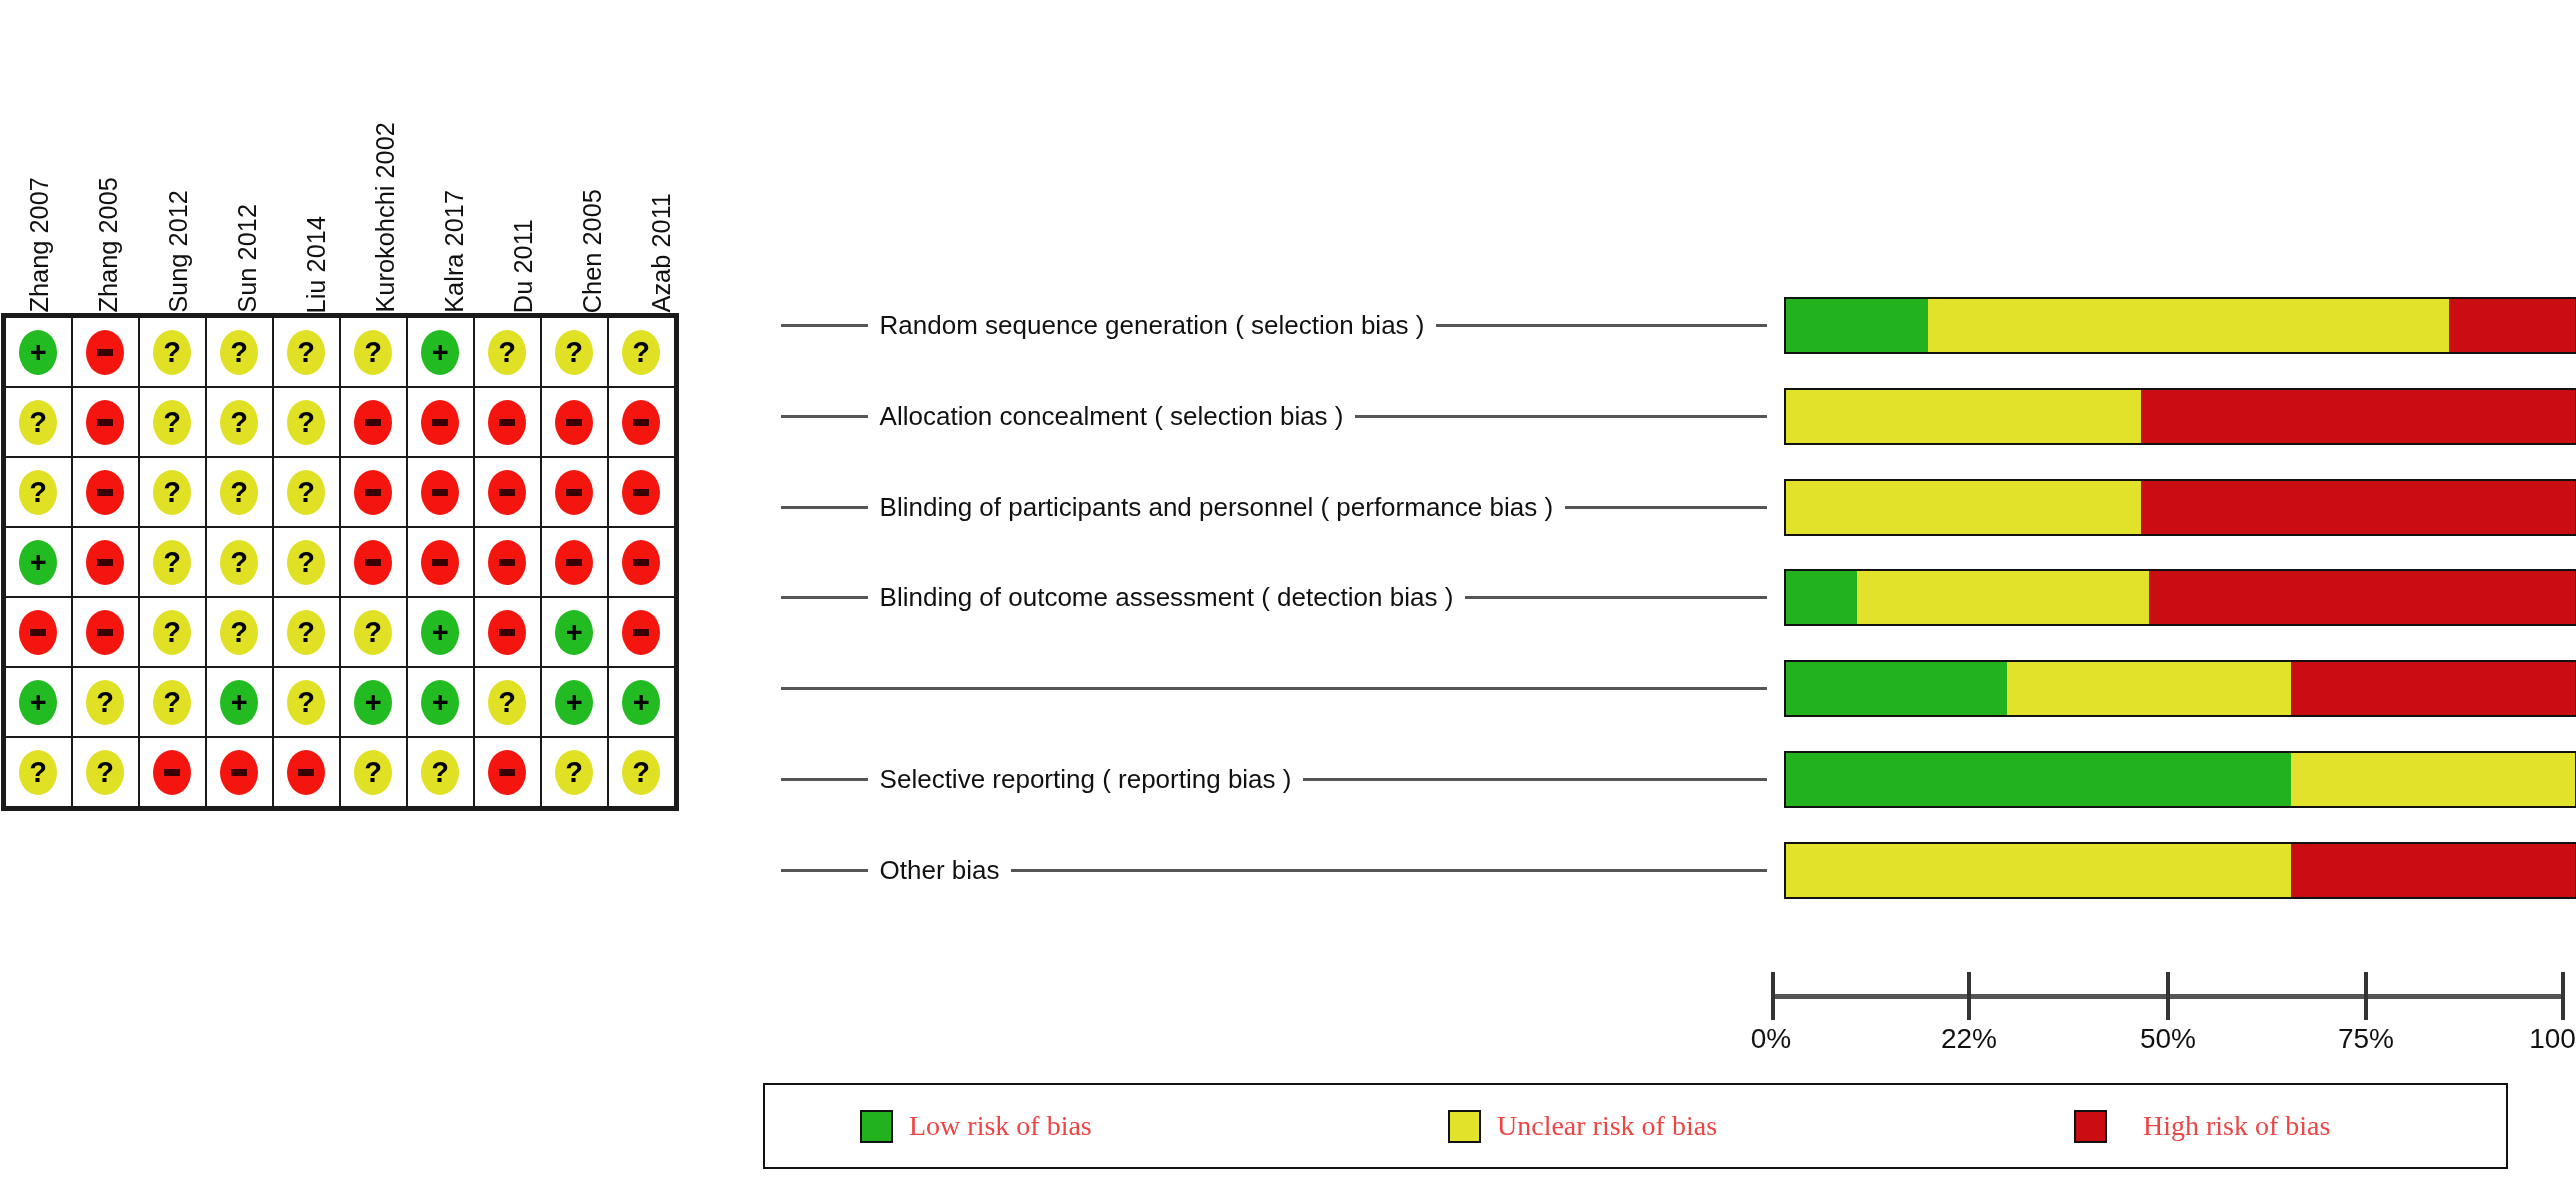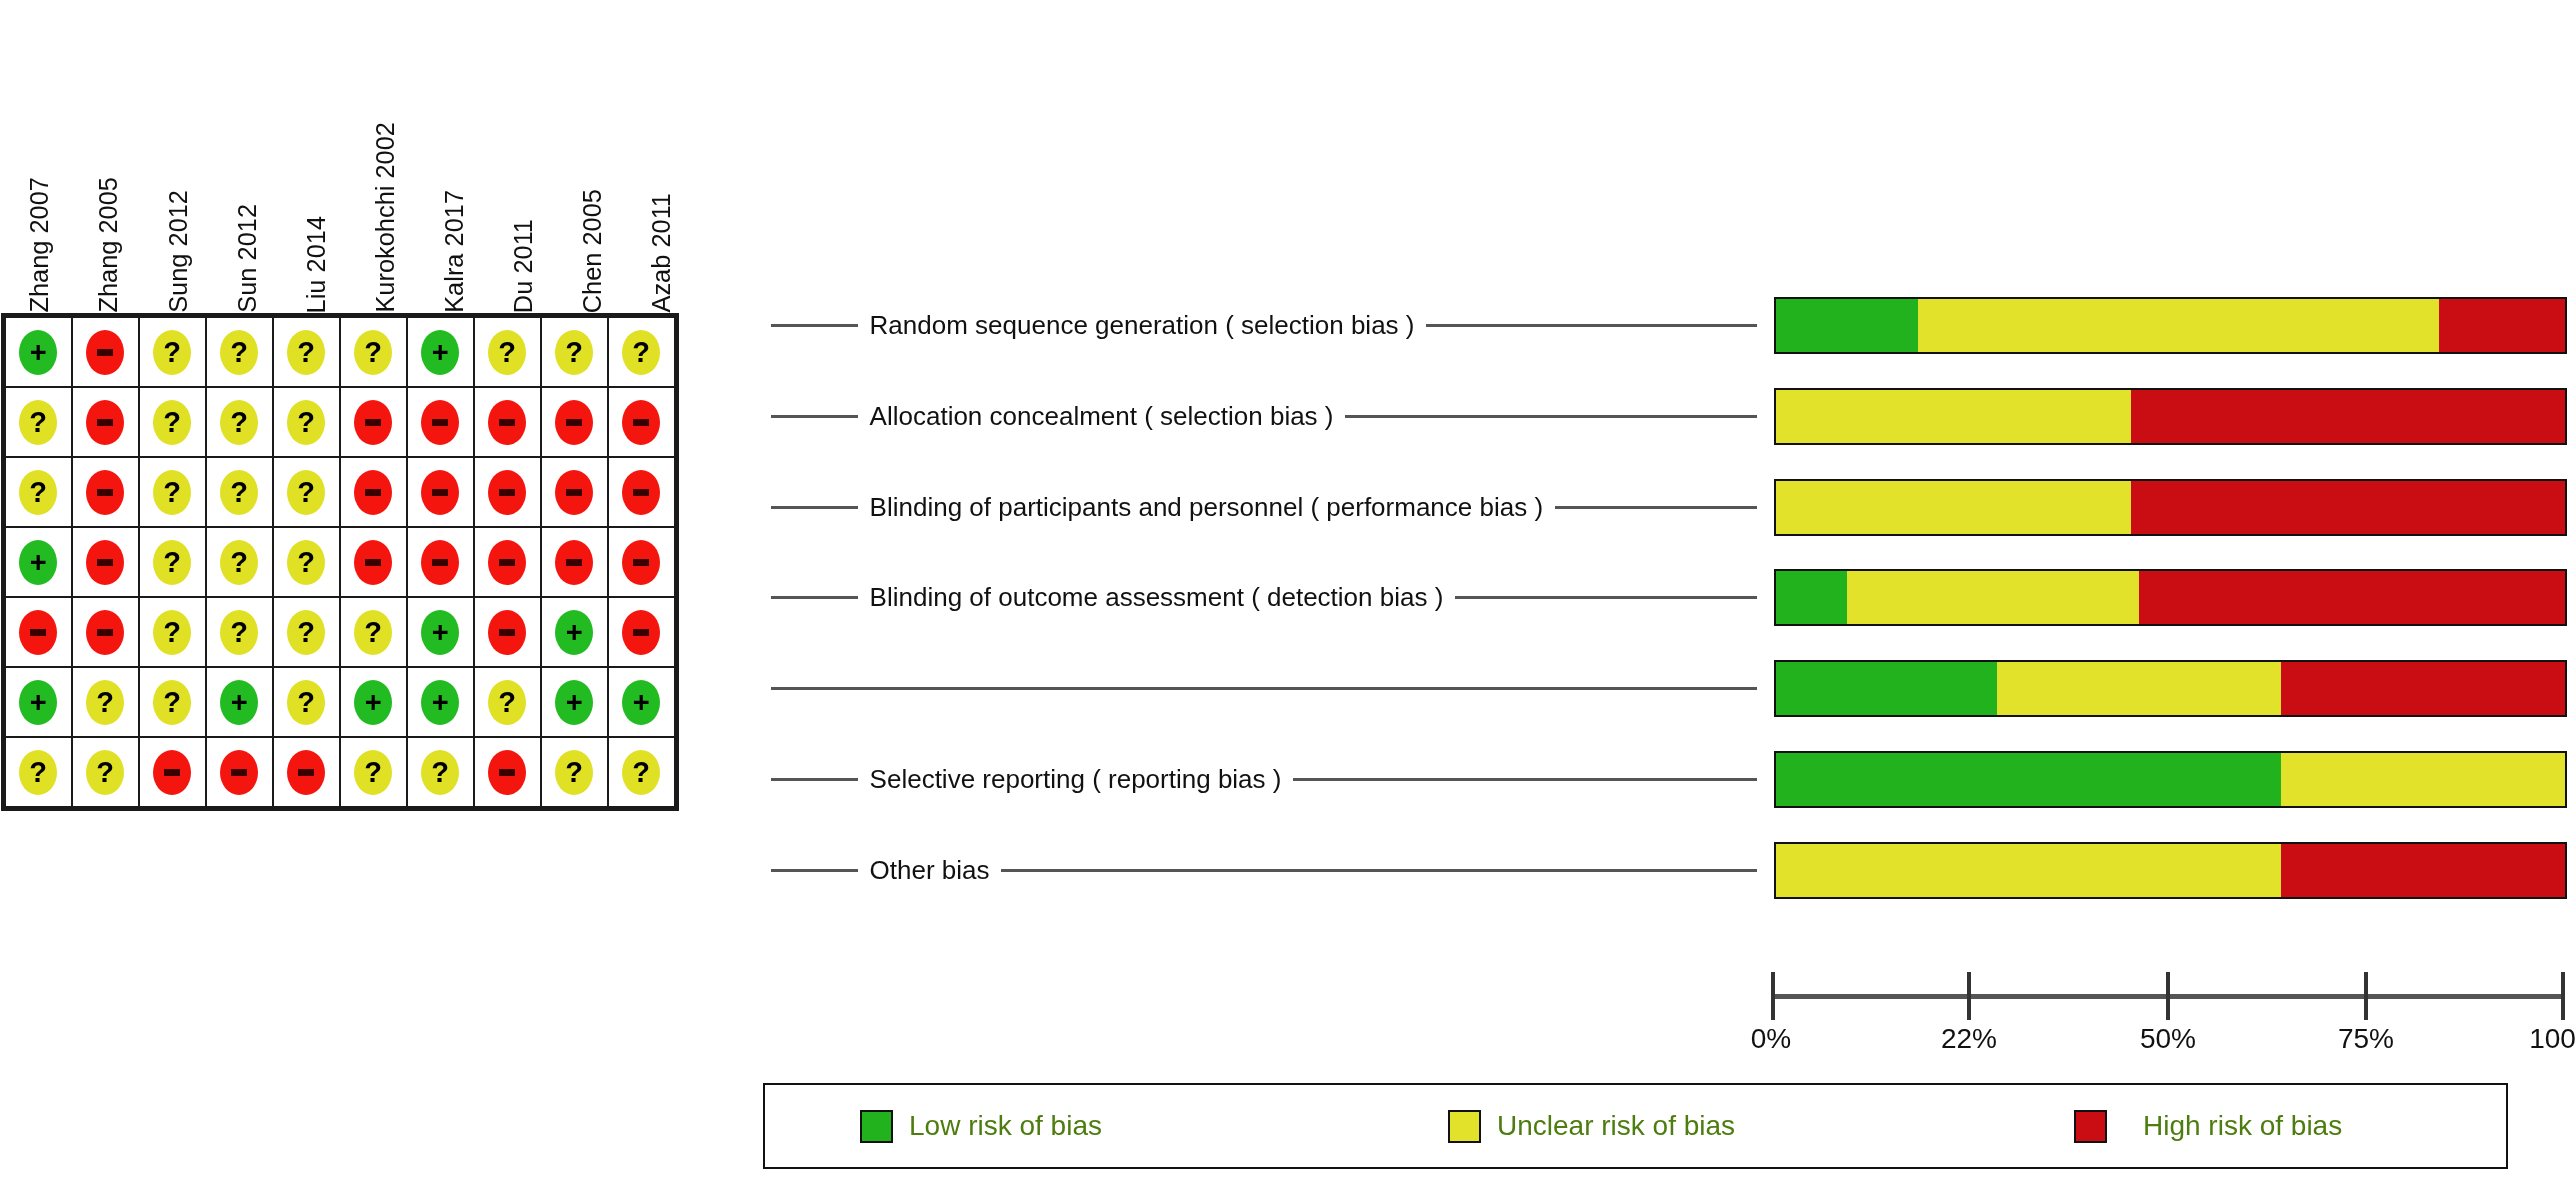--- a/index.html
+++ b/index.html
@@ -92,21 +92,21 @@
   
   #right-panel{
     position:absolute;
     left:771px;
     top:291px;
     width:1796px;
     height:654px;
   }
   .bar-row{
     position:absolute;
-    left:0px;
+    left:10px;
     width:1796px;
     height:57px;
     display:flex;
     align-items:center;
   }
   .leader-left{
     height:3.6px;
     background:#555;
     flex:0 0 auto;
   }
@@ -192,22 +192,22 @@
     border:2.2px solid #111;
     box-sizing:border-box;
     margin-right:16px;
   }
   .legend-swatch.low{ background:#22b21e; }
   .legend-swatch.unclear{ background:#e2e22b; }
   .legend-swatch.high{ background:#c90d13; }
   .legend-label{
     font-size:28px;
     white-space:nowrap;
-    color:#4d7c0f;
-    font-family:Liberation Sans, sans-serif;
+    color:#ef4444;
+    font-family:Liberation Serif, serif;
   }
 </style>
 </head>
 <body>
 
 <div id="left-panel">
 
   <div id="rob-headers">
       <div class="rob-header-cell" style="left: 4.4px;">
         <span class="rob-header-text">Zhang 2007</span>

